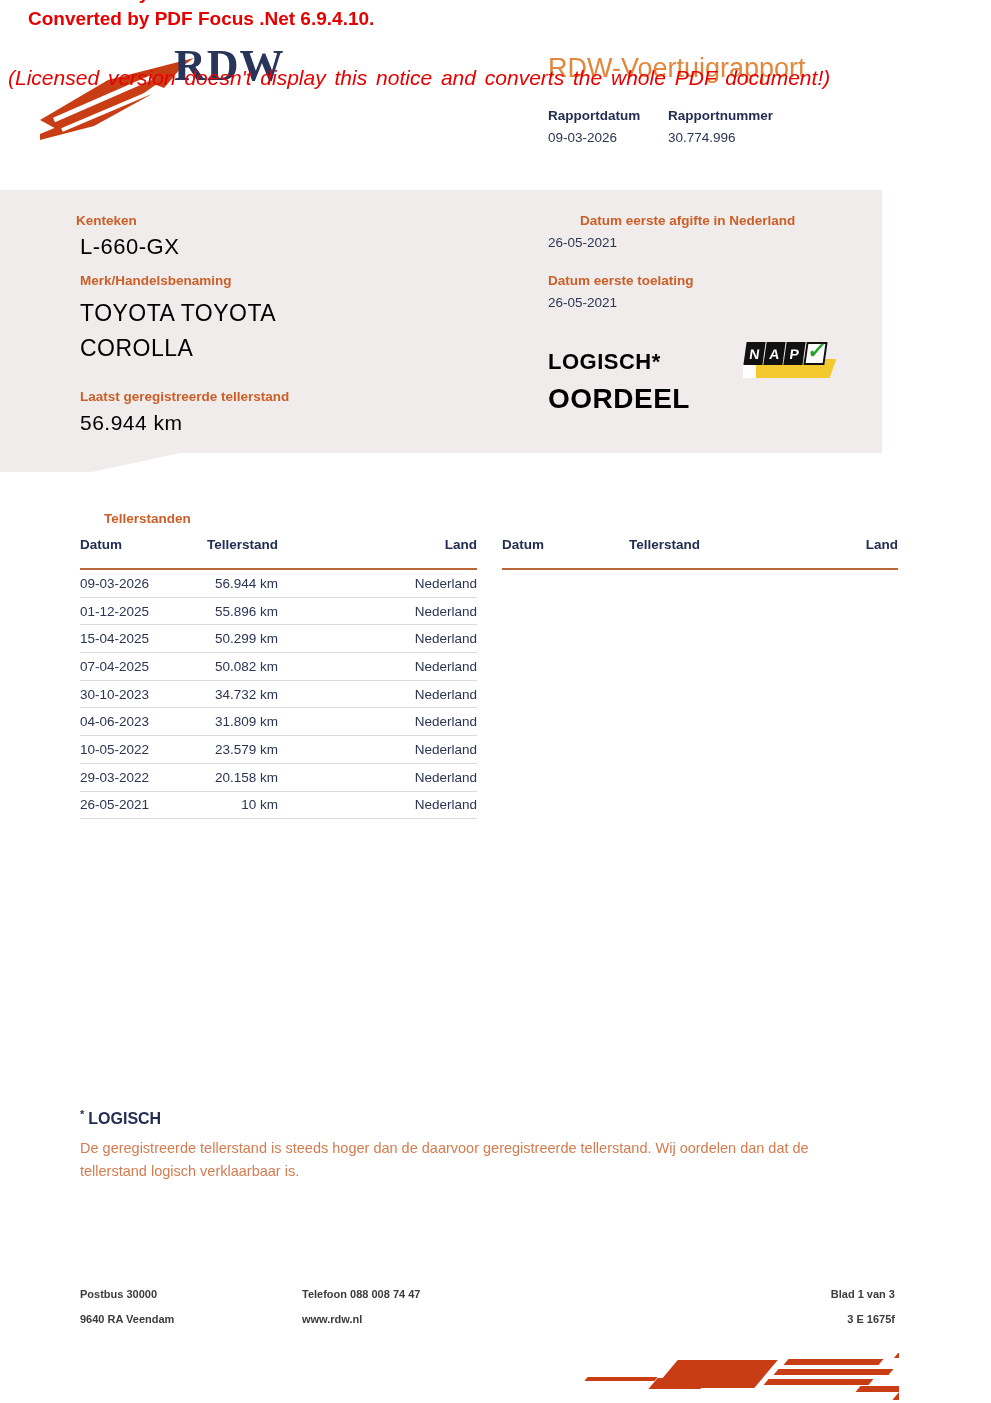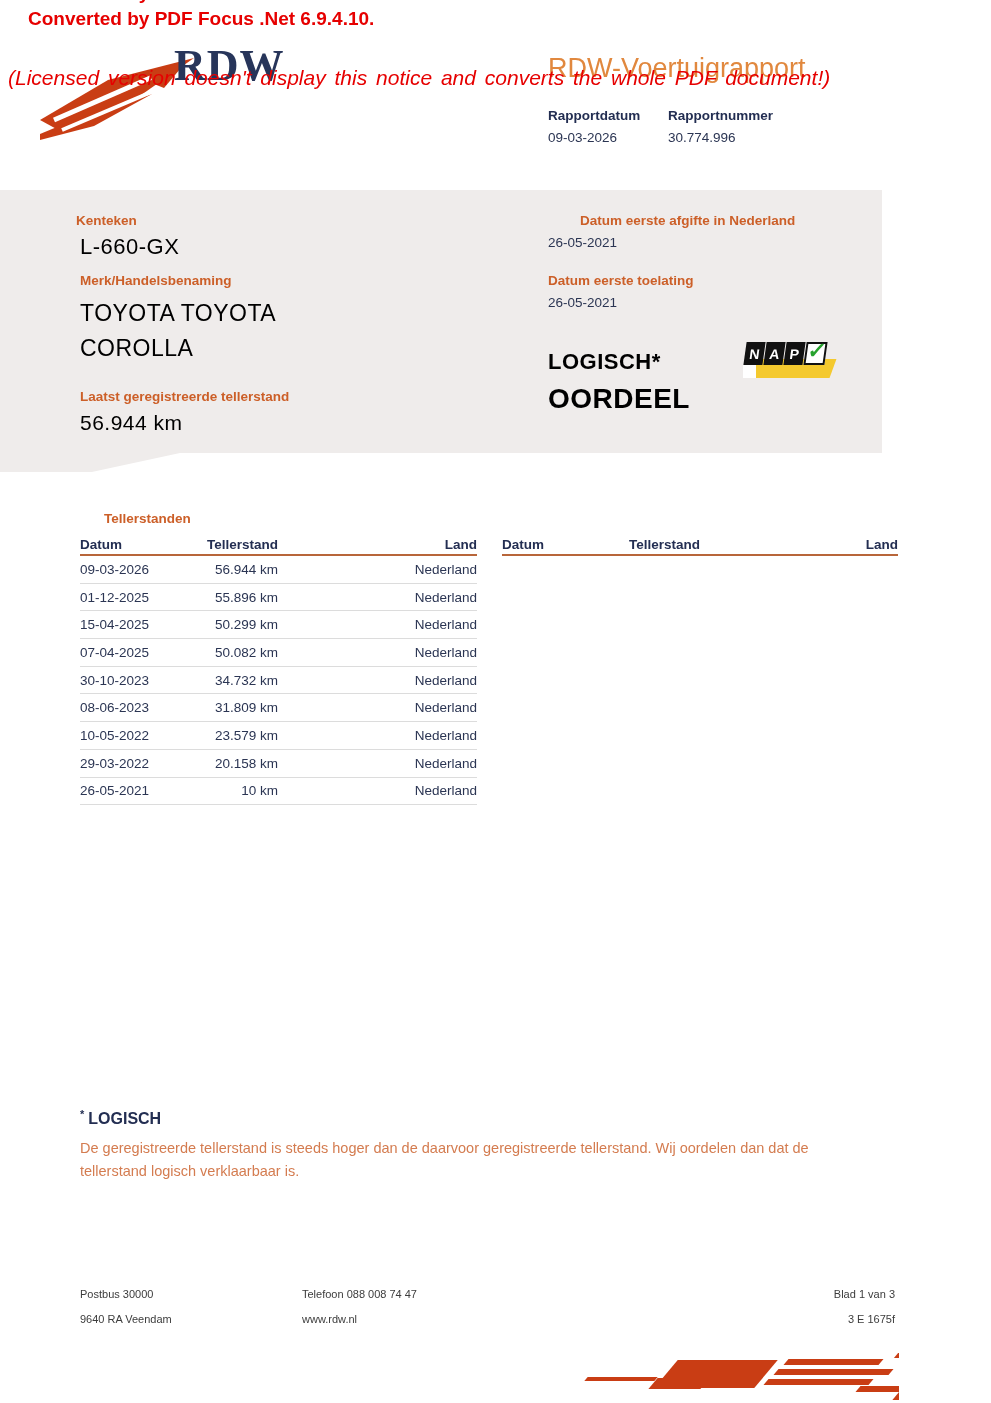--- a/index.html
+++ b/index.html
@@ -48,33 +48,33 @@
             display:flex;align-items:center;justify-content:center;transform:skewX(-8deg);}
   .nap-tile.check{background:#ffffff;border:2px solid #111111;width:17px;height:19px;}
   .nap-check{color:#27a22e;font-size:22px;font-weight:bold;line-height:1;margin-top:-6px;margin-left:2px;}
 
   
   .section-title{left:80px;top:511px;font-size:13.5px;font-weight:bold;color:#cc5f28;margin-left:24px;}
   .tbl{font-size:13.5px;}
   .tbl-left{left:80px;top:535px;width:397px;}
   .tbl-right{left:502px;top:535px;width:396px;}
   .thead{display:flex;align-items:flex-end;height:17px;border-bottom:2px solid #b8663a;
-         font-weight:bold;color:#232e52;padding-bottom:2px;}
+         font-weight:bold;color:#232e52;padding-bottom:16px;}
   .trow{display:flex;align-items:center;height:26.7px;border-bottom:1px solid #dcdcdc;color:#2b3553;}
   .c1{flex:0 0 123px;text-align:left;}
   .c2{flex:0 0 75px;text-align:right;}
   .c3{flex:1;text-align:right;}
 
   
   .fn-title{left:80px;top:1108px;font-size:16px;font-weight:bold;color:#232e52;}
   .fn-title sup{font-size:11px;font-weight:bold;vertical-align:super;margin-right:4px;}
   .fn-body{left:80px;top:1137px;font-size:14.5px;color:#d47c50;line-height:22.5px;white-space:nowrap;}
 
   
-  .ft{font-size:11px;color:#3c3c3c;white-space:nowrap;}
+  .ft{font-size:11px;color:#3c3c3c;white-space:nowrap;font-weight:bold;}
   .ft-a1{left:80px;top:1288px;} .ft-a2{left:80px;top:1313px;}
   .ft-p{left:302px;top:1288px;} .ft-w{left:302px;top:1313px;}
   .ft-b{left:700px;top:1288px;width:195px;text-align:right;}
   .ft-c{left:700px;top:1313px;width:195px;text-align:right;}
 
   
   .stripes{left:558px;top:1352px;width:433px;height:51px;overflow:hidden;}
   .sk{position:absolute;background:#c93d14;transform:skewX(-40deg);}
   .s-line{left:28px;top:25px;width:70px;height:4px;}
   .s-big{left:108px;top:8px;width:100px;height:28px;}
@@ -174,21 +174,21 @@
       <span class="c1">07-04-2025</span>
       <span class="c2">50.082 km</span>
       <span class="c3">Nederland</span>
     </div>
     <div class="trow">
       <span class="c1">30-10-2023</span>
       <span class="c2">34.732 km</span>
       <span class="c3">Nederland</span>
     </div>
     <div class="trow">
-      <span class="c1">08-06-2023</span>
+      <span class="c1">04-06-2023</span>
       <span class="c2">31.809 km</span>
       <span class="c3">Nederland</span>
     </div>
     <div class="trow">
       <span class="c1">10-05-2022</span>
       <span class="c2">23.579 km</span>
       <span class="c3">Nederland</span>
     </div>
     <div class="trow">
       <span class="c1">29-03-2022</span>

